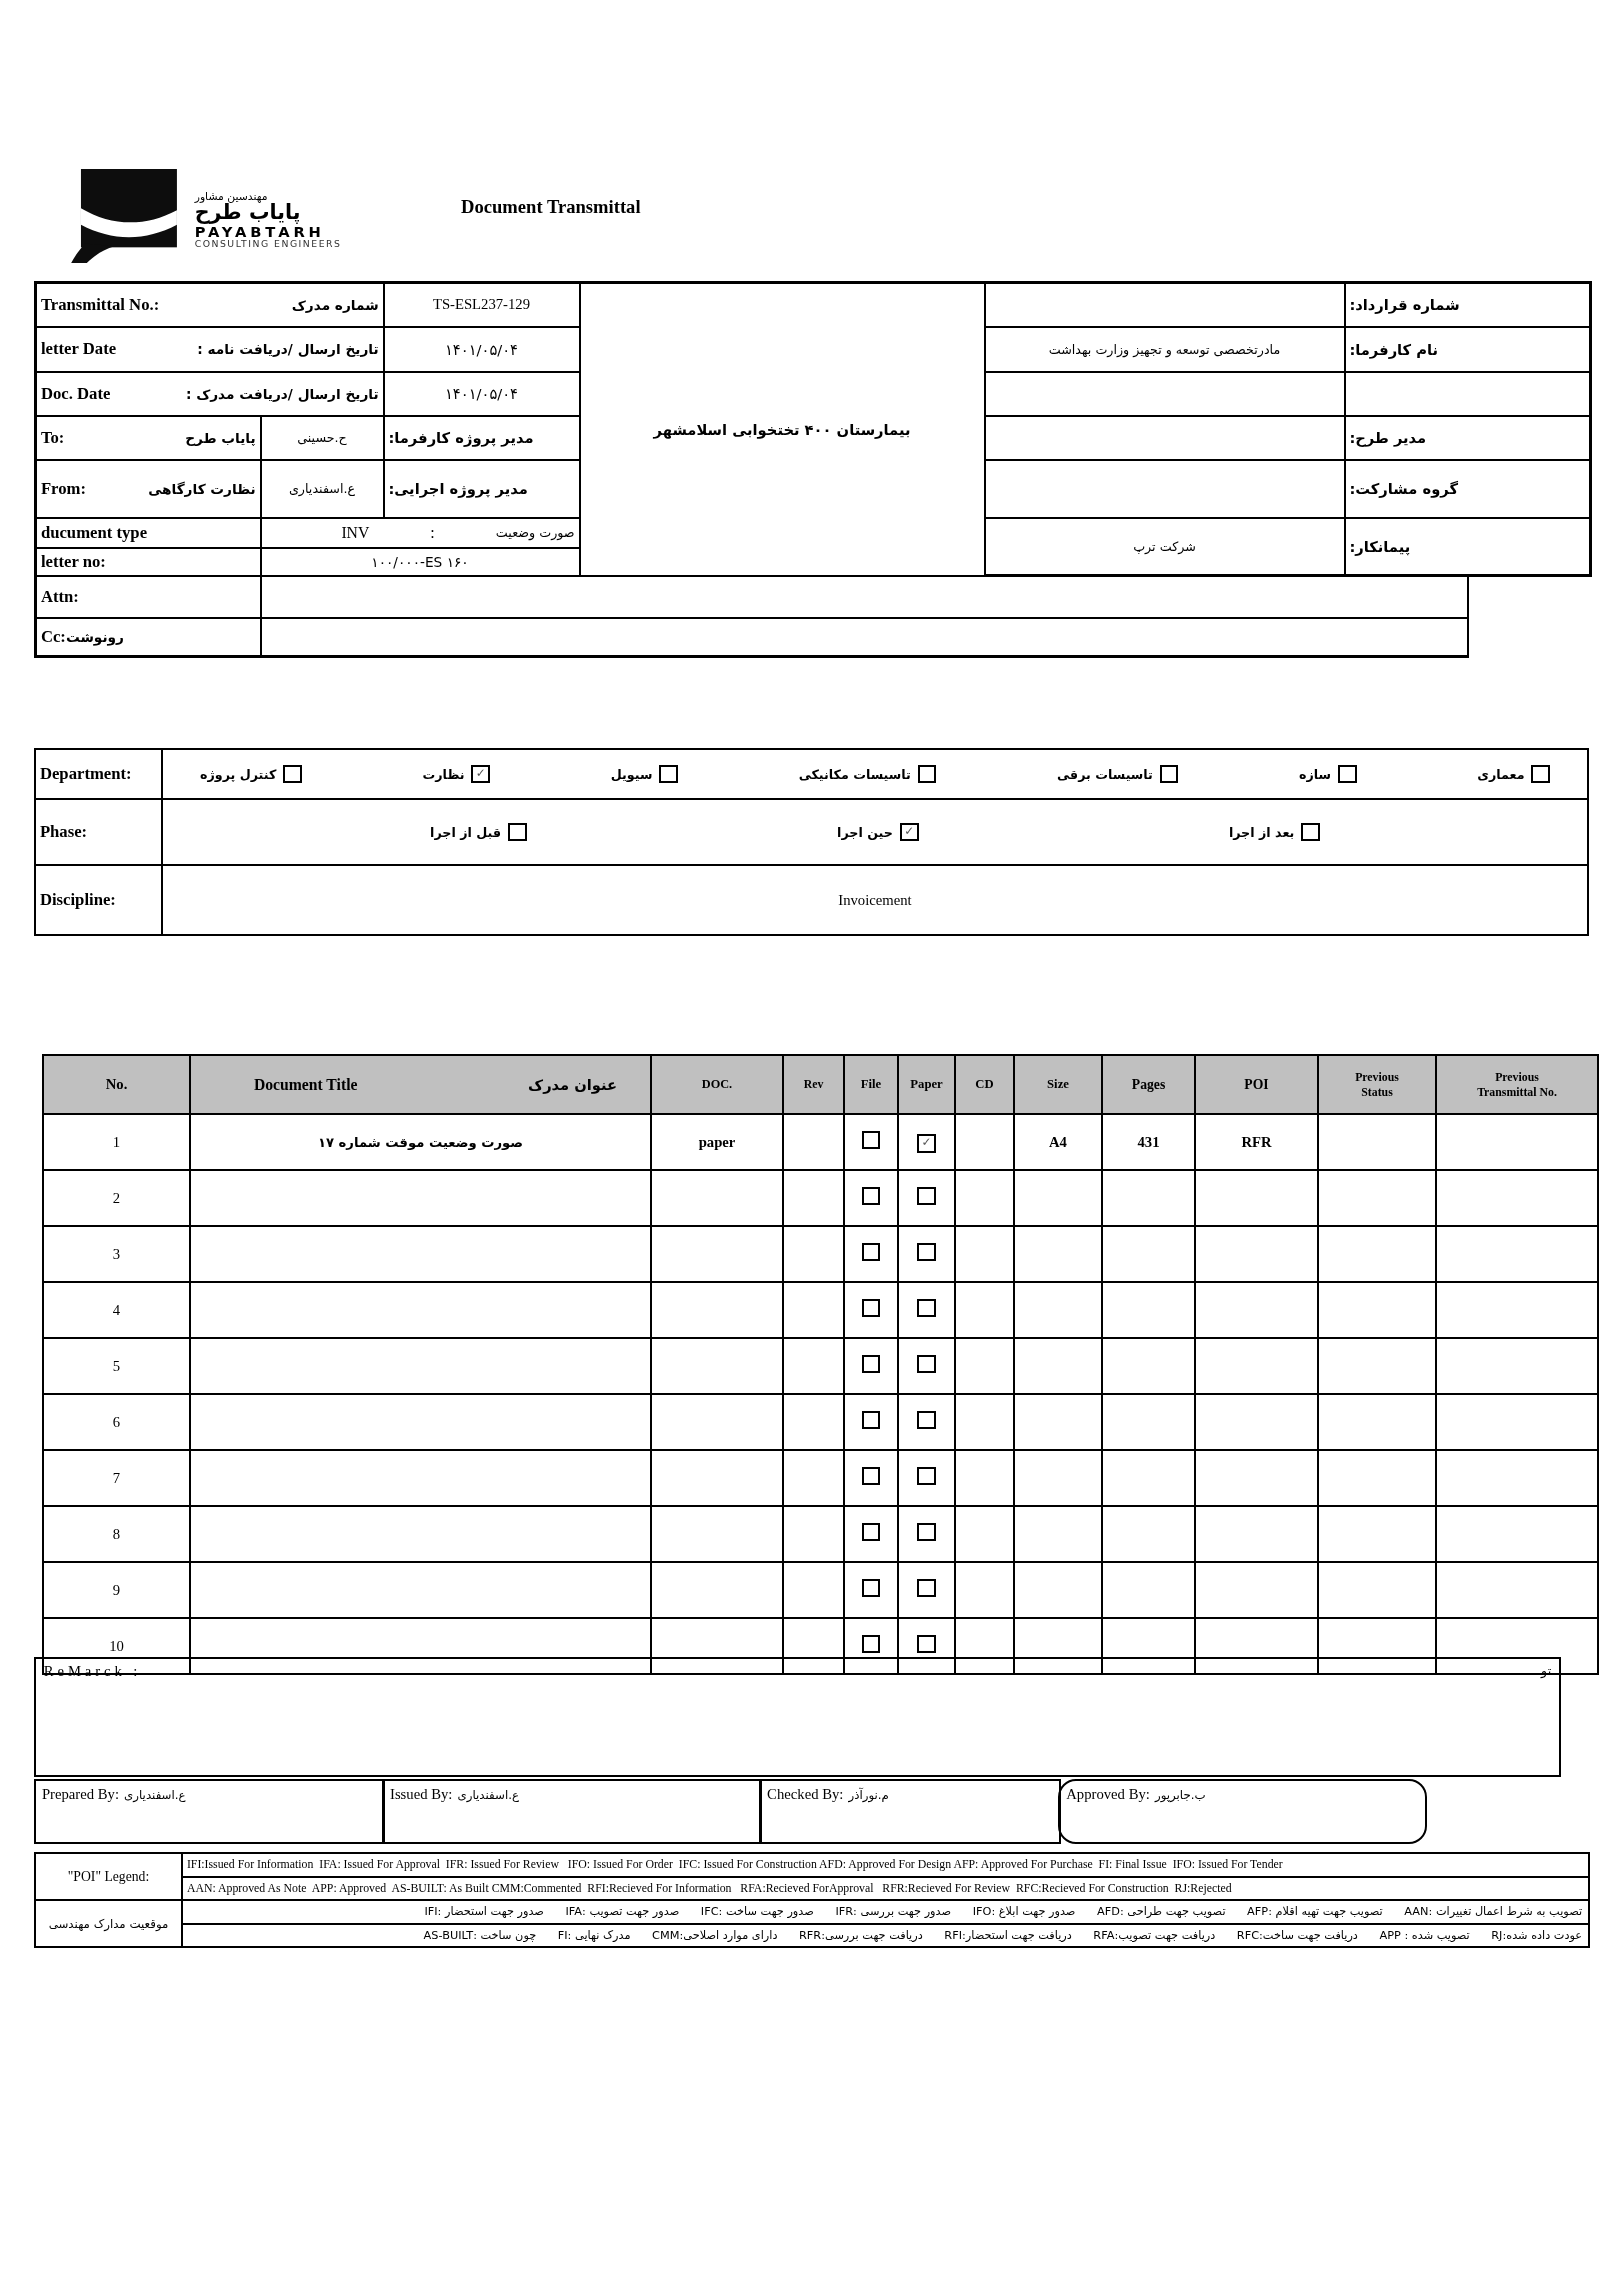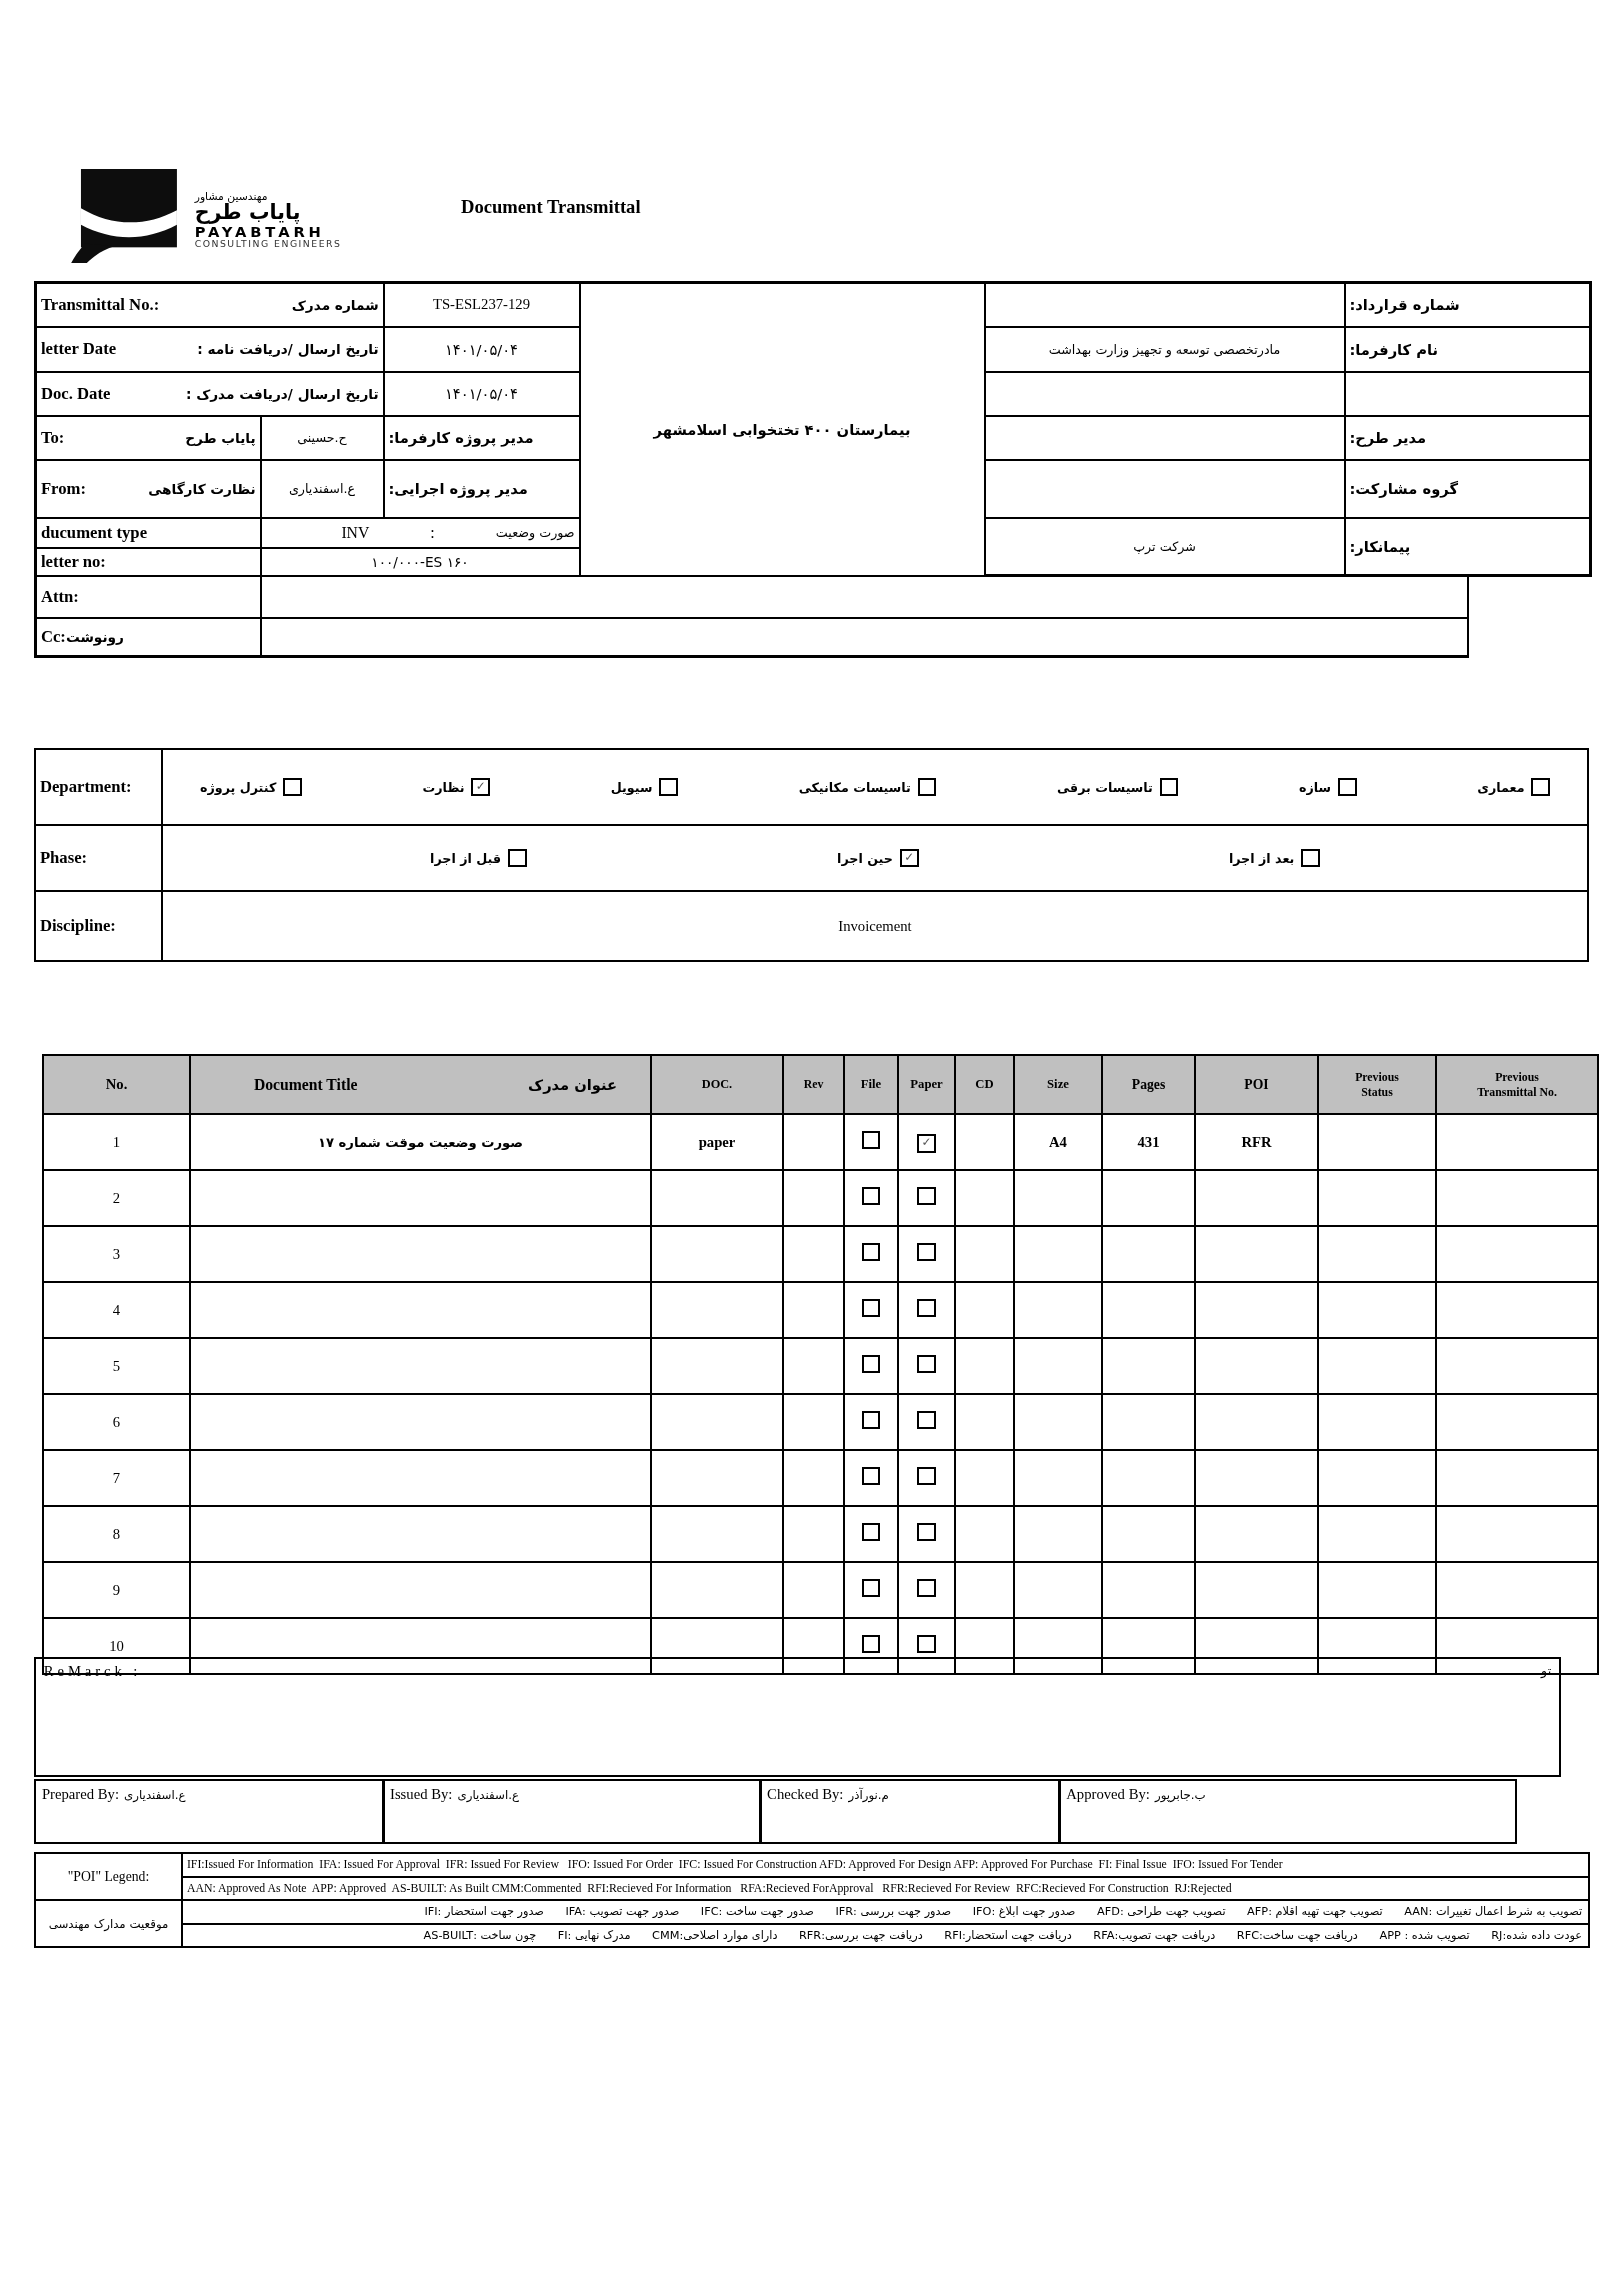--- a/index.html
+++ b/index.html
@@ -175,21 +175,21 @@
   </tr>
 </tbody>
   </table>
 
 <table class="t abs wrap3" style="left:34px;top:748px;width:1554px;">
   <colgroup>
       <col style="width:127px">
       <col style="width:1426px">
     </colgroup>
   <tbody>
-      <tr style="height:76px">
+      <tr style="height:50px">
     <td><span class="en b" style="font-size:16.7px">Department:</span></td>
     <td>
       <div class="optrow" style="justify-content:space-between;padding:0 33px;">
         <span class="opt">
               <span class="cb"></span>
               <span class="fa">معماری</span>
             </span>
         <span class="opt">
               <span class="cb"></span>
               <span class="fa">سازه</span>
@@ -438,21 +438,21 @@
     <span class="fa">ع.اسفندیاری</span>
   </div>
   <div class="sig" style="width:380px;">
     <span class="en">Issued By:</span>
     <span class="fa">ع.اسفندیاری</span>
   </div>
   <div class="sig" style="width:302px;">
     <span class="en">Checked By:</span>
     <span class="fa">م.نورآذر</span>
   </div>
-  <div class="sig" style="width:459px;">
+  <div class="sig" style="width:369px;border-radius:18px;">
     <span class="en">Approved By:</span>
     <span class="fa">ب.جابرپور</span>
   </div>
 </div>
 
 <table class="t tl abs wrap3" style="left:34px;top:1852px;width:1554px;">
   <colgroup>
       <col style="width:147px">
       <col style="width:1407px">
     </colgroup>

